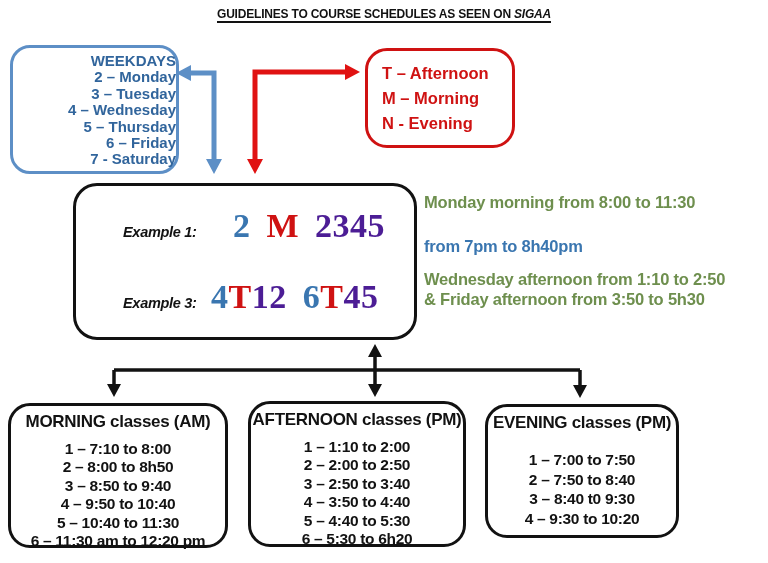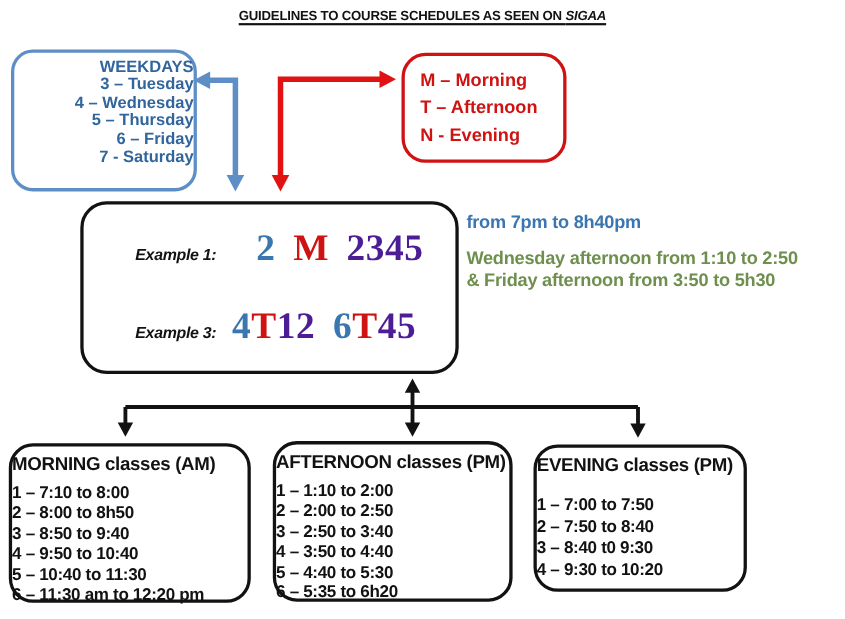--- a/index.html
+++ b/index.html
@@ -55,21 +55,21 @@
   
   .notes{position:absolute;left:424px;top:192px;width:344px;}
   .note{font-weight:bold;font-size:16.5px;line-height:20px;letter-spacing:-0.2px;}
   .note.green{color:#6e8f4e;}
   .note.blue{color:#3a76b0;}
   .note-1{margin-bottom:24px;}
   .note-2{margin-bottom:13px;}
   
   .sched-box{
     position:absolute;border:3.5px solid #121212;border-radius:22px;background:#fff;
-    color:#121212;font-weight:bold;text-align:left;
+    color:#121212;font-weight:bold;text-align:center;
   }
   .sched-title{font-size:17px;letter-spacing:-0.3px;margin-top:6px;}
   .sched-items{font-size:15.5px;line-height:18.4px;letter-spacing:-0.3px;margin-top:8px;}
   .sched-morning{left:8px;top:403px;width:214px;height:139px;}
   .sched-afternoon{left:248px;top:401px;width:212px;height:140px;}
   .sched-evening{left:485px;top:404px;width:188px;height:128px;}
   .sched-evening .sched-items{margin-top:17px;line-height:19.5px;}
 </style>
 </head>
 <body>
@@ -104,45 +104,49 @@
       <polygon points="580,398 573,385 587,385" fill="#121212"></polygon>
     </g>
   </svg>
 
   <div class="title">
     <span class="underl"><span>GUIDELINES TO COURSE SCHEDULES AS SEEN ON </span><span class="ital">SIGAA</span></span>
   </div>
 
   <div class="weekdays-box">
     <div class="wk-title">WEEKDAYS</div>
+    <div>2 – Monday</div>
     <div>3 – Tuesday</div>
     <div>4 – Wednesday</div>
     <div>5 – Thursday</div>
     <div>6 – Friday</div>
     <div>7 - Saturday</div>
   </div>
 
   <div class="periods-box">
+    <div>T – Afternoon</div>
     <div>M – Morning</div>
-    <div>T – Afternoon</div>
     <div>N - Evening</div>
   </div>
 
   <div class="examples-box">
     <div class="ex-row">
       <span class="ex-label">Example 1:</span>
       <span class="ex-code"><span class="seg-blue">2</span><span class="seg-red"> M </span><span class="seg-black">2345</span></span>
     </div>
     <div class="ex-row">
       <span class="ex-label">Example 3:</span>
       <span class="ex-code"><span class="seg-blue">4</span><span class="seg-red">T</span><span class="seg-black">12 </span><span class="seg-blue">6</span><span class="seg-red">T</span><span class="seg-black">45</span></span>
     </div>
   </div>
 
   <div class="notes">
+    <div class="note green note-1">
+      <div>Monday morning from 8:00 to 11:30</div>
+    </div>
     <div class="note blue note-2">
       <div>from 7pm to 8h40pm</div>
     </div>
     <div class="note green">
       <div>Wednesday afternoon from 1:10 to 2:50</div>
       <div>&amp; Friday afternoon from 3:50 to 5h30</div>
     </div>
   </div>
 
   <div class="sched-box sched-morning">
@@ -158,21 +162,21 @@
   </div>
 
   <div class="sched-box sched-afternoon">
     <div class="sched-title">AFTERNOON classes (PM)</div>
     <div class="sched-items">
       <div>1 – 1:10 to 2:00</div>
       <div>2 – 2:00 to 2:50</div>
       <div>3 – 2:50 to 3:40</div>
       <div>4 – 3:50 to 4:40</div>
       <div>5 – 4:40 to 5:30</div>
-      <div>6 – 5:35 to 6h20</div>
+      <div>6 – 5:30 to 6h20</div>
     </div>
   </div>
 
   <div class="sched-box sched-evening">
     <div class="sched-title">EVENING classes (PM)</div>
     <div class="sched-items">
       <div>1 – 7:00 to 7:50</div>
       <div>2 – 7:50 to 8:40</div>
       <div>3 – 8:40 t0 9:30</div>
       <div>4 – 9:30 to 10:20</div>

